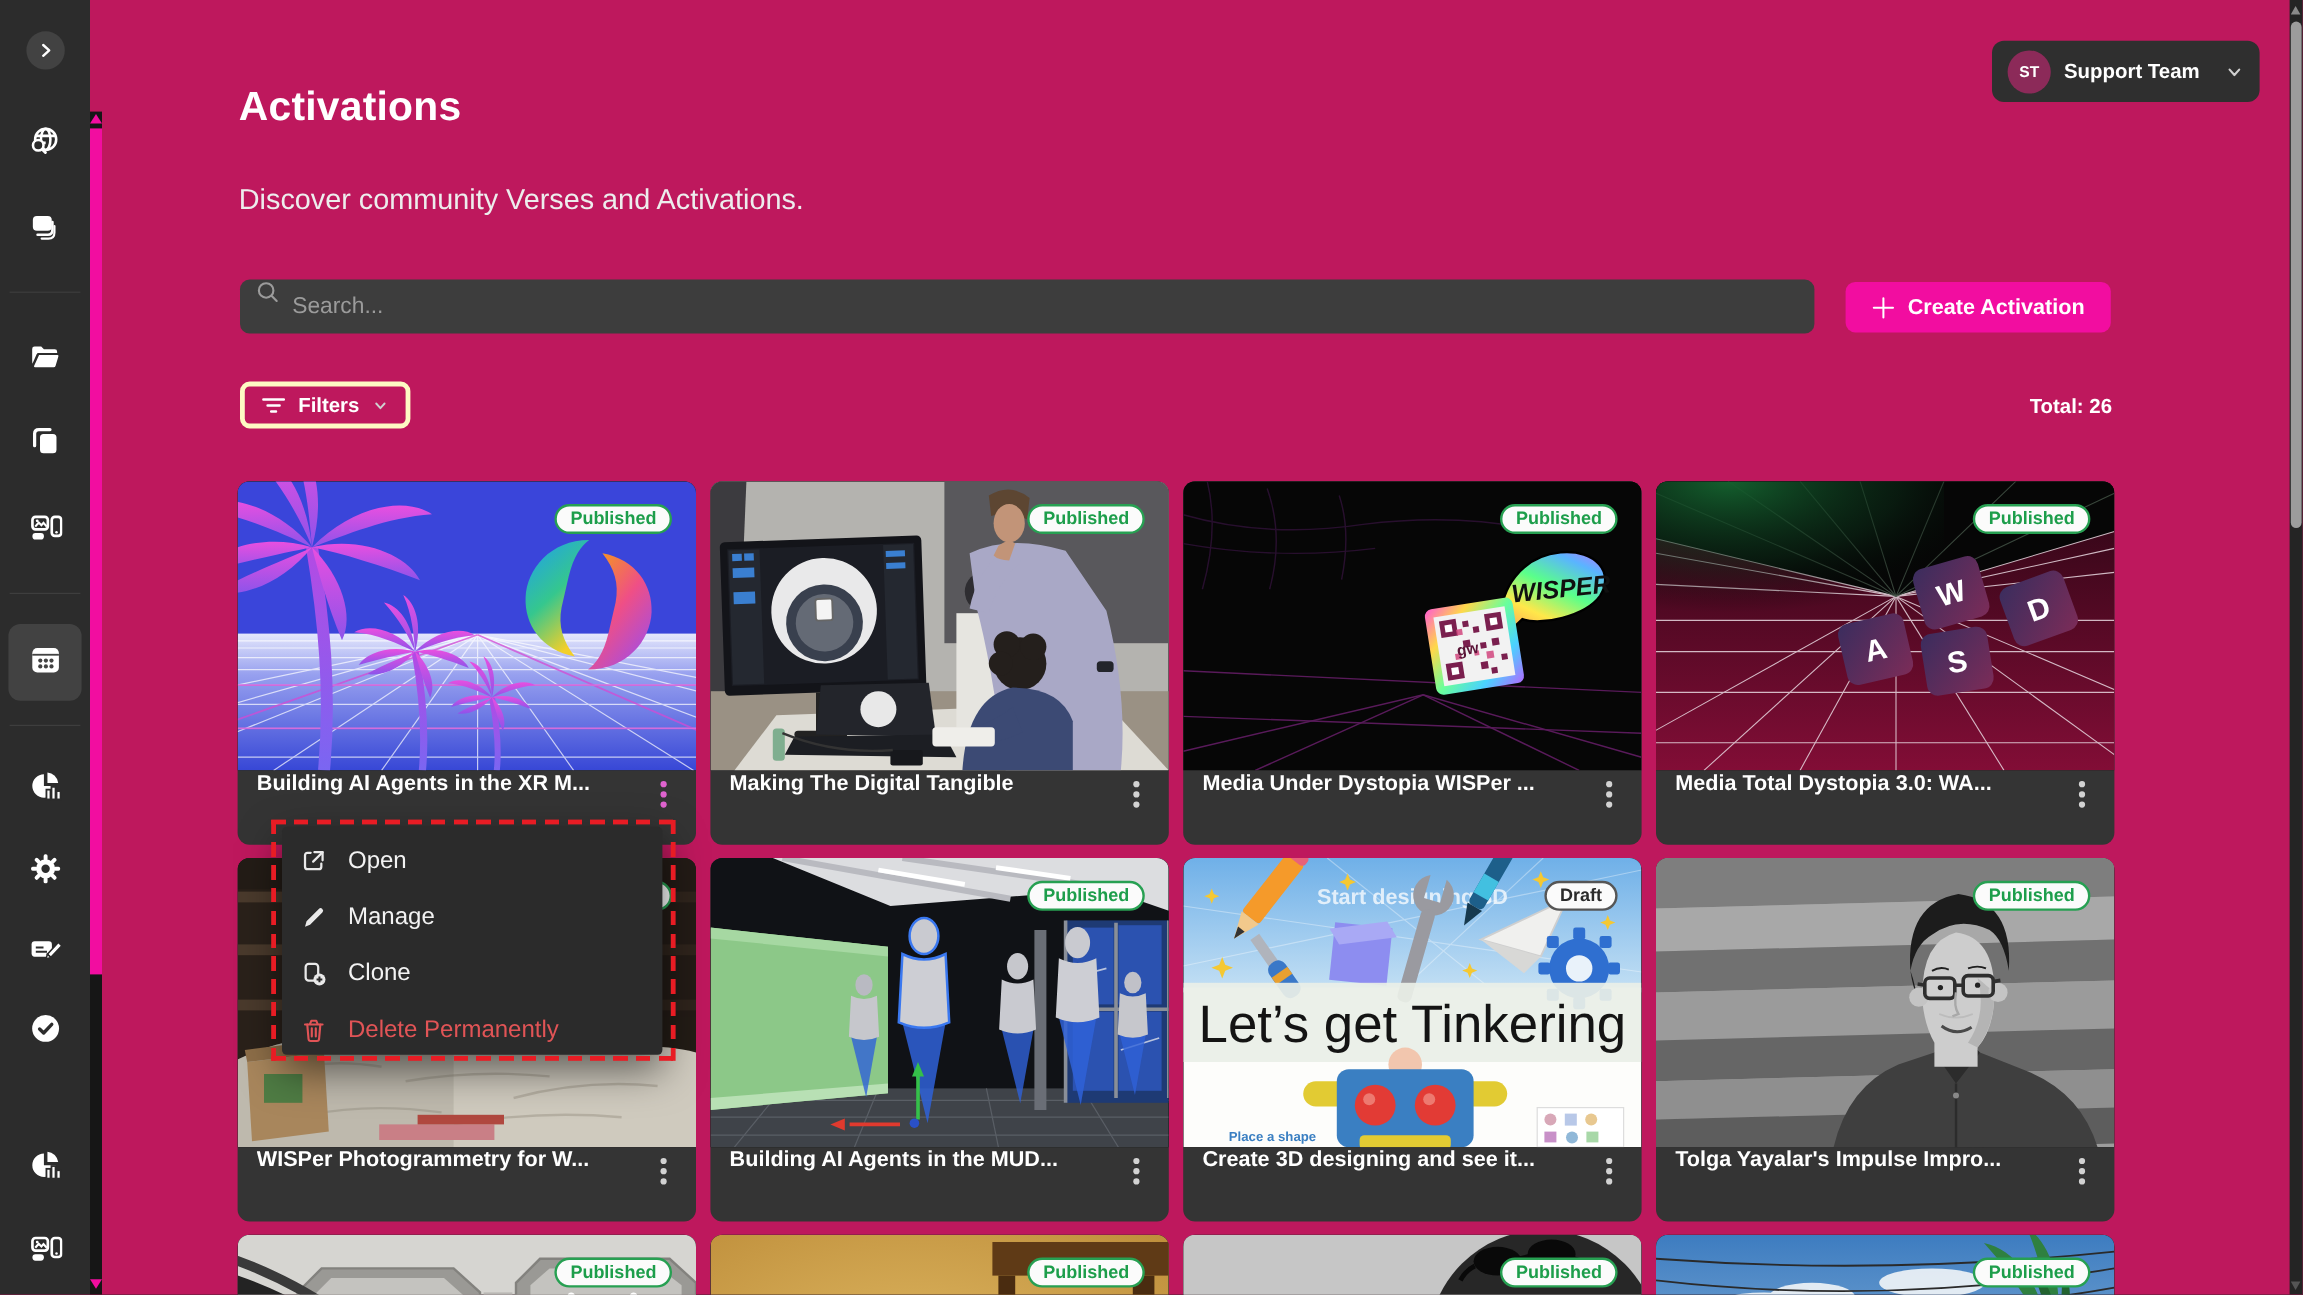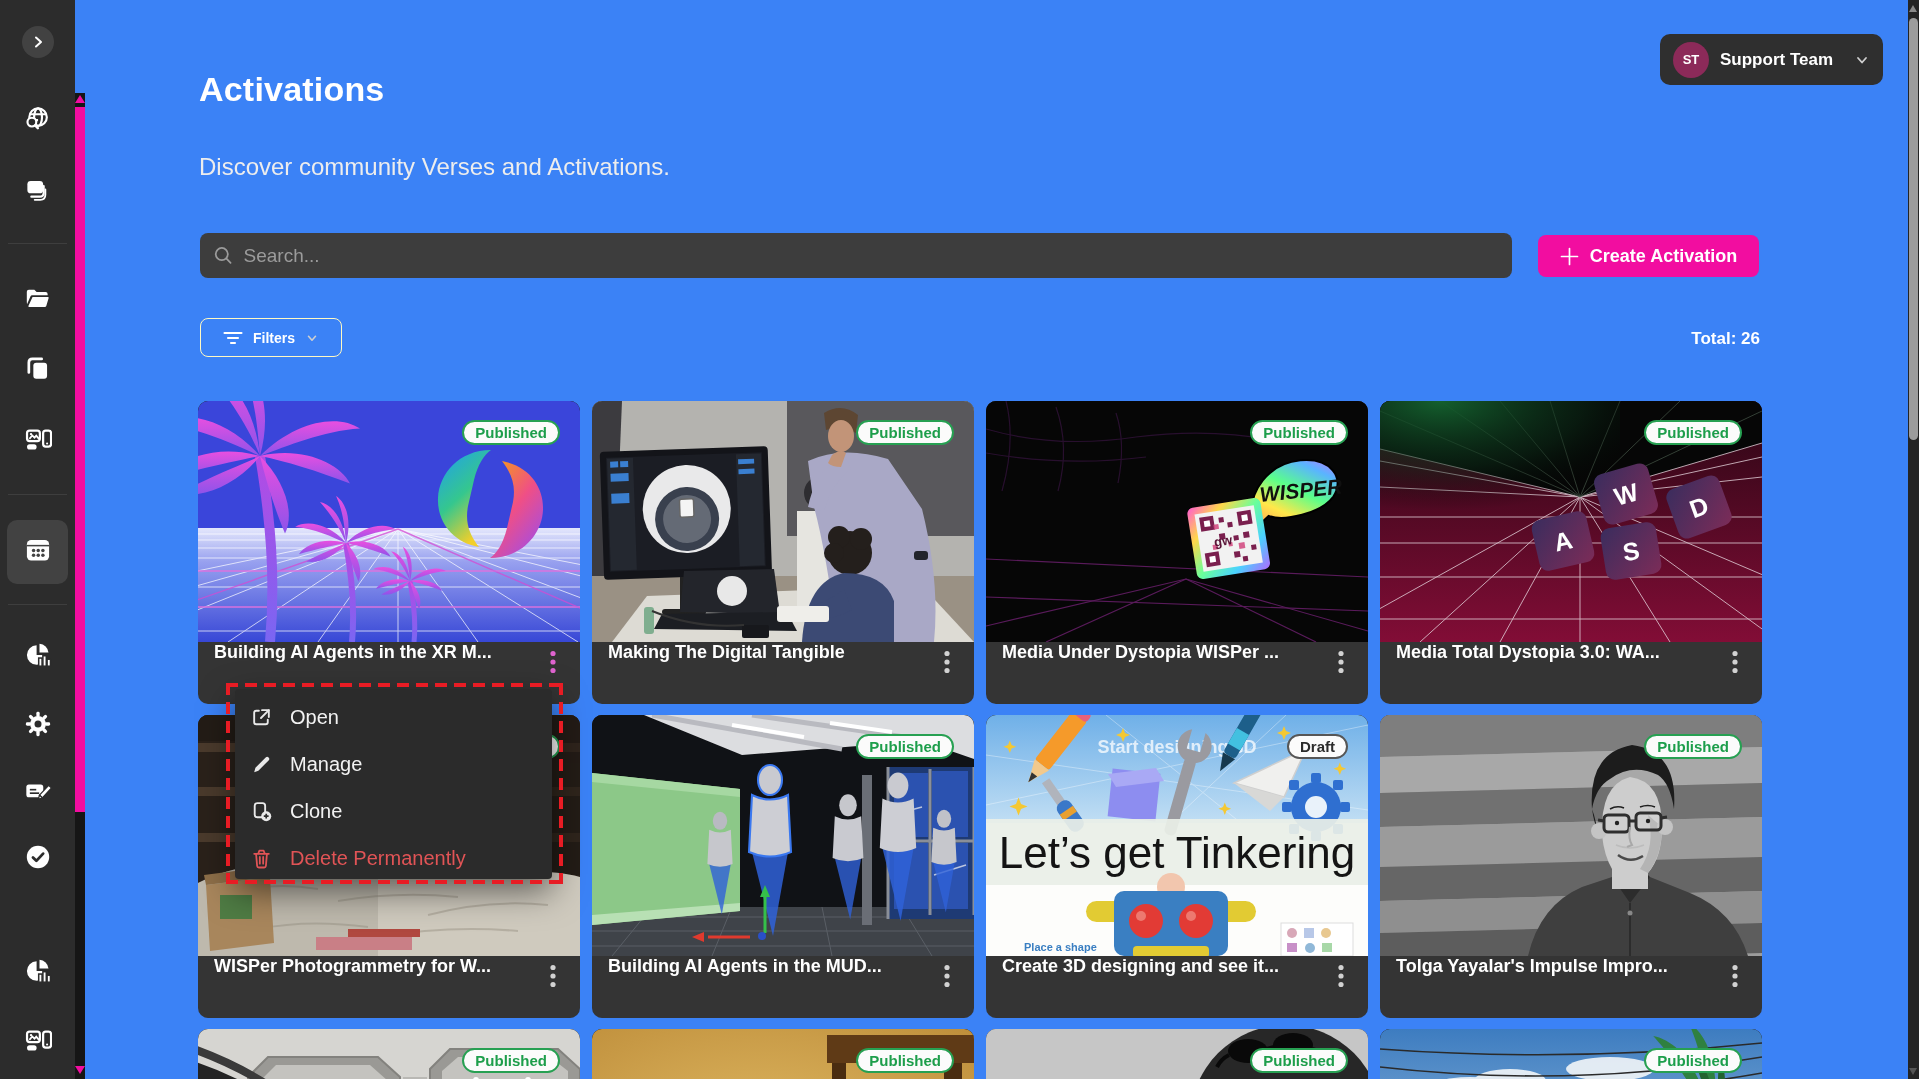--- a/index.html
+++ b/index.html
@@ -1,17 +1,17 @@
 <!DOCTYPE html>
 <html><head>
 <meta charset="utf-8">
 <style>
 *{margin:0;padding:0;box-sizing:border-box}
 html,body{width:1919px;height:1079px;background:#282828}
-.app{position:relative;width:1919px;height:1079px;overflow:hidden;background:#3b82f6;font-family:"Liberation Sans",sans-serif;color:#fff}
+.app{position:relative;width:1919px;height:1079px;overflow:hidden;background:#be185d;font-family:"Liberation Sans",sans-serif;color:#fff}
 
 .sidebar{position:absolute;left:0;top:0;width:75px;height:100%;background:#2c2c2c}
 .expand-btn{position:absolute;left:22px;top:26px;width:32px;height:32px;border-radius:50%;background:#424242;border:0;display:flex;align-items:center;justify-content:center;cursor:pointer}
 .side-icon{position:absolute;left:0;width:75px;height:28px;display:flex;align-items:center;justify-content:center}
 .side-sep{position:absolute;left:8px;width:59px;height:1px;background:#3e3e3e}
 .side-active{position:absolute;left:7px;top:520px;width:61px;height:64px;border-radius:10px;background:#424242}
 .vtrack{position:absolute;left:75px;top:93px;width:10px;height:986px;background:#161616}
 .vthumb{position:absolute;left:75px;top:107px;width:10px;height:705px;background:#f20da0}
 .vtri-up{position:absolute;left:75px;top:95px;width:0;height:0;border-left:5px solid transparent;border-right:5px solid transparent;border-bottom:8px solid #f20da0}
 .vtri-dn{position:absolute;left:75px;top:1066px;width:0;height:0;border-left:5px solid transparent;border-right:5px solid transparent;border-top:8px solid #f20da0}
@@ -20,25 +20,25 @@
 .rthumb{position:absolute;right:1px;top:18px;width:9px;height:422px;background:#9c9c9c;border-radius:5px}
 .rtri-up{position:absolute;right:2px;top:5px;width:0;height:0;border-left:4px solid transparent;border-right:4px solid transparent;border-bottom:7px solid #8a8a8a}
 .rtri-dn{position:absolute;right:2px;bottom:4px;width:0;height:0;border-left:4px solid transparent;border-right:4px solid transparent;border-top:7px solid #555}
 
 .user-chip{position:absolute;left:1660px;top:34px;width:223px;height:51px;background:#2f2f2f;border-radius:10px;display:flex;align-items:center;padding:0 13px;gap:11px;cursor:pointer}
 .avatar{width:36px;height:36px;border-radius:50%;background:#8c2a59;display:flex;align-items:center;justify-content:center;font-size:13px;font-weight:700;flex:0 0 auto}
 .user-name{font-size:17px;font-weight:700;flex:1}
 .page-title{position:absolute;left:199px;top:70px;font-size:34px;font-weight:700;letter-spacing:.2px}
 .subtitle{position:absolute;left:199px;top:153px;font-size:24px;font-weight:400;color:#ededed}
 
-.search{position:absolute;left:200px;top:233px;width:1312px;height:45px;background:#3d3d3d;border-radius:8px;display:flex;align-items:center;padding:0 13px;gap:10px}
+.search{position:absolute;left:200px;top:233px;width:1312px;height:45px;background:#3d3d3d;border-radius:8px;display:flex;padding:0 13px;gap:10px}
 .search input{background:transparent;border:0;outline:0;color:#eee;font-size:19px;width:100%;font-family:inherit}
 .search input::placeholder{color:#9b9b9b}
 .create-btn{position:absolute;left:1538px;top:235px;width:221px;height:42px;background:#f20da0;border:0;border-radius:8px;color:#fff;font-size:18px;font-weight:700;display:flex;align-items:center;justify-content:center;gap:11px;font-family:inherit;cursor:pointer}
-.filters-btn{position:absolute;left:200px;top:318px;width:142px;height:39px;border:1px solid #fef9c3;border-radius:8px;background:transparent;color:#fff;font-size:14px;font-weight:700;display:flex;align-items:center;justify-content:center;gap:10px;font-family:inherit;cursor:pointer}
+.filters-btn{position:absolute;left:200px;top:318px;width:142px;height:39px;border:4px solid #fef9c3;border-radius:8px;background:transparent;color:#fff;font-size:17px;font-weight:700;display:flex;align-items:center;justify-content:center;gap:10px;font-family:inherit;cursor:pointer}
 .total{position:absolute;top:329px;left:1460px;width:300px;text-align:right;font-size:17px;font-weight:700}
 
 .grid{position:absolute;left:198px;top:401px;width:1564px;display:grid;grid-template-columns:repeat(4,382px);grid-auto-rows:303px;gap:11px 12px}
 .card{position:relative;border-radius:10px;overflow:hidden;background:#343434}
 .thumb{position:relative;height:241px;overflow:hidden;background:#222}
 .thumb svg.art{position:absolute;left:0;top:0;width:100%;height:100%;display:block}
 .badge{position:absolute;top:19px;right:20px;height:25px;padding:0 11px;border-radius:13px;background:#fbfbfb;border:2px solid #27a052;color:#1d9e4b;font-size:15px;font-weight:700;display:flex;align-items:center}
 .badge.draft{border-color:#565656;color:#2b2b2b}
 .bar{height:62px;display:flex;align-items:flex-start;padding:0 10px 0 16px}
 .card-title{font-size:18px;font-weight:700;white-space:nowrap;overflow:hidden;flex:1}

